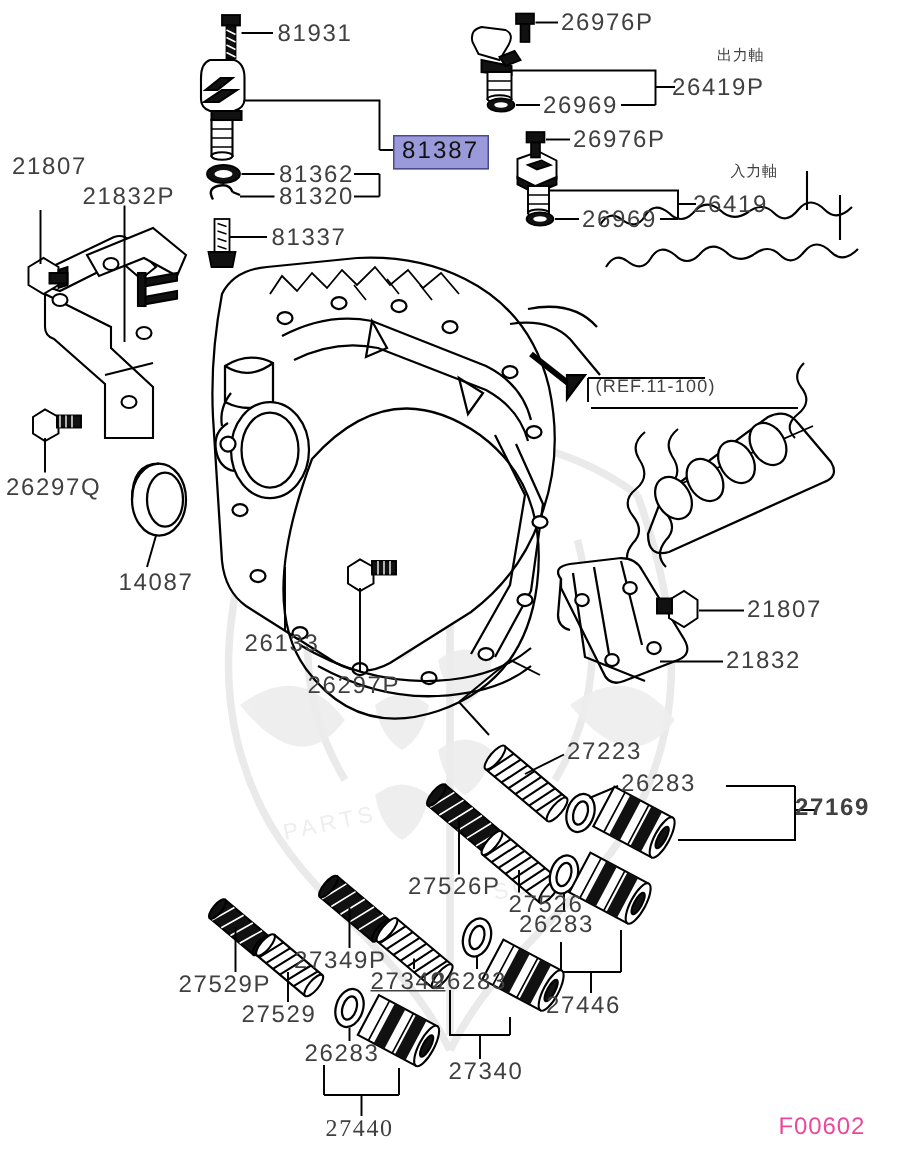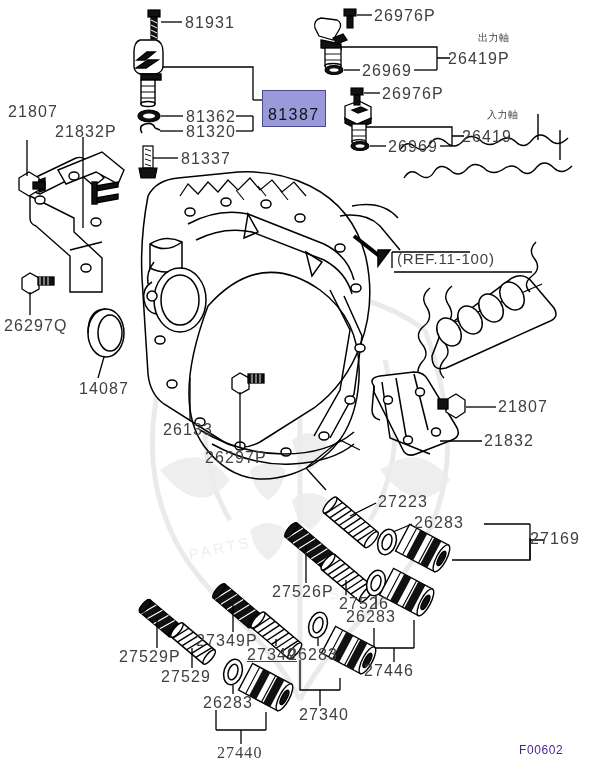--- a/index.html
+++ b/index.html
@@ -23,34 +23,34 @@
     color:#404040;
     white-space:nowrap;
     line-height:1;
   }
   .lbl.jp{
     font-family:"DejaVu Sans", sans-serif;
     font-size:10px;
     letter-spacing:0.5px;
   }
   .lbl.ref{
-    font-size:15px;
+    font-size:12px;
     letter-spacing:0.8px;
   }
   .lbl.code{
-    font-size:12px;
+    font-size:16px;
     letter-spacing:0.6px;
-    color:#4c1d95;
+    color:#ec4899;
   }
   .hl{
     position:absolute;
     background:#9a9ada;
     border:1px solid #4a4a8e;
     box-sizing:border-box;
-    padding:15px 5px 2px 5px;
+    padding:1px 5px 2px 5px;
     font-family:"Liberation Sans", sans-serif;
     font-size:16px;
     letter-spacing:1.4px;
     color:#121212;
     line-height:1.15;
     white-space:nowrap;
   }
 </style>
 </head>
 <body>
@@ -510,21 +510,21 @@
   <div class="lbl jp" style="left:487px;top:110px;">入力軸</div>
   <div class="lbl" style="left:462px;top:129px;">26419</div>
 
   <div class="lbl ref" style="left:397px;top:251px;">(REF.11-100)</div>
 
   <div class="lbl" style="left:498px;top:399px;">21807</div>
   <div class="lbl" style="left:484px;top:433px;">21832</div>
 
   <div class="lbl" style="left:378px;top:494px;">27223</div>
   <div class="lbl" style="left:414px;top:515px;">26283</div>
-  <div class="lbl" style="left:530px;top:531px;">27169</div>
+  <div class="lbl" style="left:530px;top:531px;font-weight:bold;">27169</div>
   <div class="lbl" style="left:272px;top:584px;">27526P</div>
   <div class="lbl" style="left:315px;top:596px;margin-left:24px;">27526</div>
   <div class="lbl" style="left:346px;top:609px;">26283</div>
   <div class="lbl" style="left:364px;top:663px;">27446</div>
 
   <div class="lbl" style="left:196px;top:633px;text-align:center;">27349P</div>
   <div class="lbl" style="left:247px;top:647px;text-decoration:underline;">27349</div>
   <div class="lbl" style="left:288px;top:647px;">26283</div>
   <div class="lbl" style="left:299px;top:707px;">27340</div>
 

